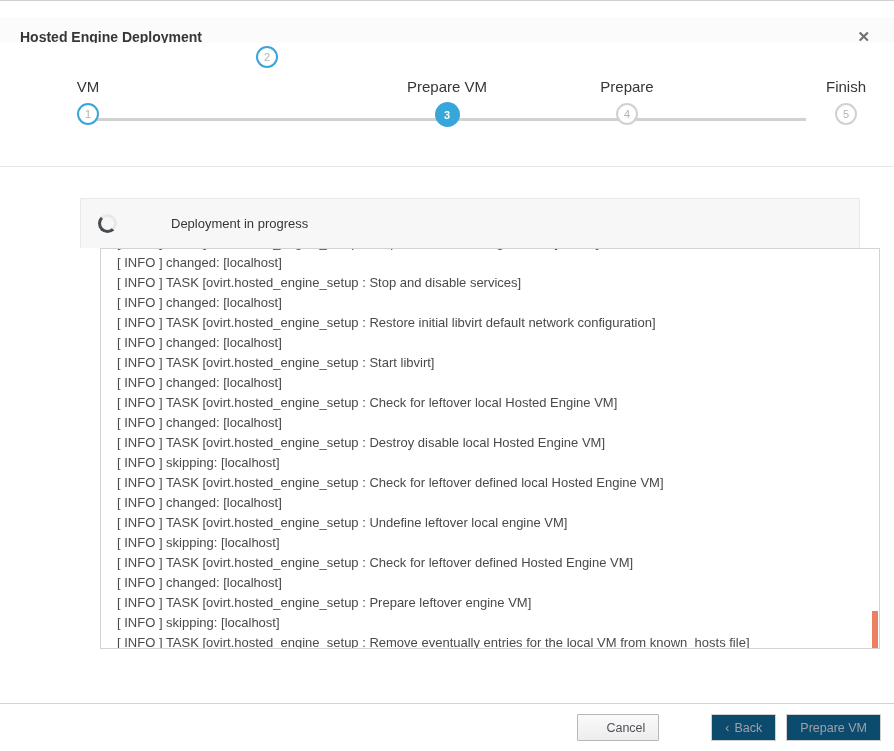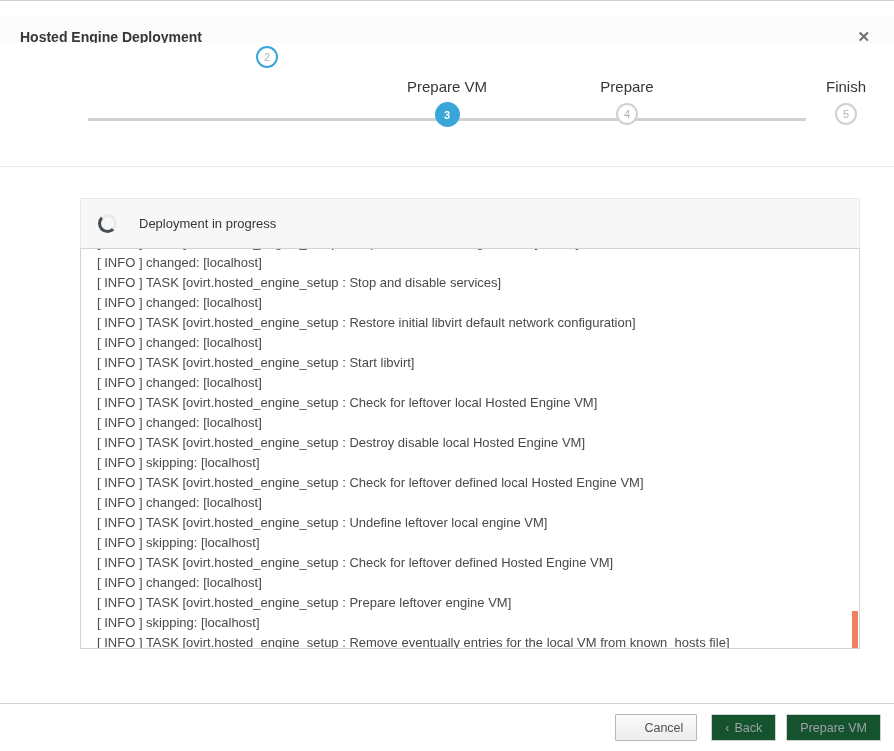--- a/index.html
+++ b/index.html
@@ -27,58 +27,62 @@
               font-size: 11px; color: #b0b3b6; display: flex; align-items: center;
               justify-content: center; }
   .step.visited .step-dot { border-color: #39a6d9; color: #b0b3b6; }
   .step.active .step-dot { width: 25px; height: 25px; margin-top: 2px;
               background: #39a6d9; border-color: #39a6d9; color: #fff; font-weight: bold; }
 
   
   .content { position: absolute; left: 0; top: 167px; width: 894px; height: 536px; background: #fff; }
   .panel { position: absolute; left: 80px; top: 30px; width: 780px; }
   .panel-header { height: 50px; background: #f7f7f7; border: 1px solid #e9e9e9; border-bottom: none;
-                  display: flex; align-items: center; padding: 0 17px; }
+                  display: flex; align-items: center; padding: 0 17px; gap: 32px; }
   .spinner { width: 19px; height: 19px; border-radius: 50%;
              border: 3px solid #e9e9e9; border-left-color: #474c50; border-bottom-color: #474c50;
              animation: spin 1s linear infinite; }
   @keyframes spin { to { transform: rotate(360deg); } }
   .status-text { font-size: 13px; color: #363636; margin-left: 22px; }
 
   .log-box { position: relative; width: 780px; height: 401px; background: #fff;
-             border: 1px solid #d3d3d3; overflow: hidden; }
+             border: 1px solid #d3d3d3; overflow: hidden; margin-left: 20px; }
   .log-inner { margin-top: -16px; padding: 0 16px; }
   .log-line { font-size: 13px; line-height: 20px; color: #4a4a4a; white-space: nowrap; }
   .scroll-thumb { position: absolute; right: 1px; bottom: 0; width: 6px; height: 37px;
                   background: #ed8062; }
 
   
   .footer { position: absolute; left: 0; bottom: 0; width: 894px; height: 48px;
             border-top: 1px solid #d3d3d3; background: #fff;
             display: flex; align-items: center; justify-content: flex-end; padding-right: 13px; }
   .btn { font-family: "Liberation Sans", sans-serif; font-size: 12.5px; height: 27px;
          padding: 0 13px; border-radius: 1px; cursor: pointer; }
   .btn-default { color: #4d5258; border: 1px solid #b7b7b7;
                  background: linear-gradient(to bottom, #fafafa 0%, #ededed 100%); }
-  .btn-disabled { color: #9ea2a6; border: 1px solid #d1d1d1; background: #14532d; cursor: default; }
-  .btn-cancel { margin-right: 14px; padding-left: 28px; }
+  .btn-disabled { color: #9ea2a6; border: 1px solid #d1d1d1; background: #0c4a6e; cursor: default; }
+  .btn-cancel { margin-right: 52px; padding-left: 28px; }
   .btn-back { margin-right: 10px; }
   .chev { margin-right: 5px; }
 </style>
 </head>
 <body>
 
 <div class="titlebar">
   <span class="title">Hosted Engine Deployment</span>
   <button class="close-btn">✕</button>
 </div>
 
 <div class="stepper">
   <div class="track"></div>
 
+  <div class="step visited" style="left:88px">
+    <div class="step-label">VM</div>
+    <div class="step-dot">1</div>
+  </div>
   <div class="step visited" style="left:267px">
     <div class="step-dot">2</div>
   </div>
   <div class="step active" style="left:447px">
     <div class="step-label">Prepare VM</div>
     <div class="step-dot">3</div>
   </div>
   <div class="step upcoming" style="left:627px">
     <div class="step-label">Prepare</div>
     <div class="step-dot">4</div>

